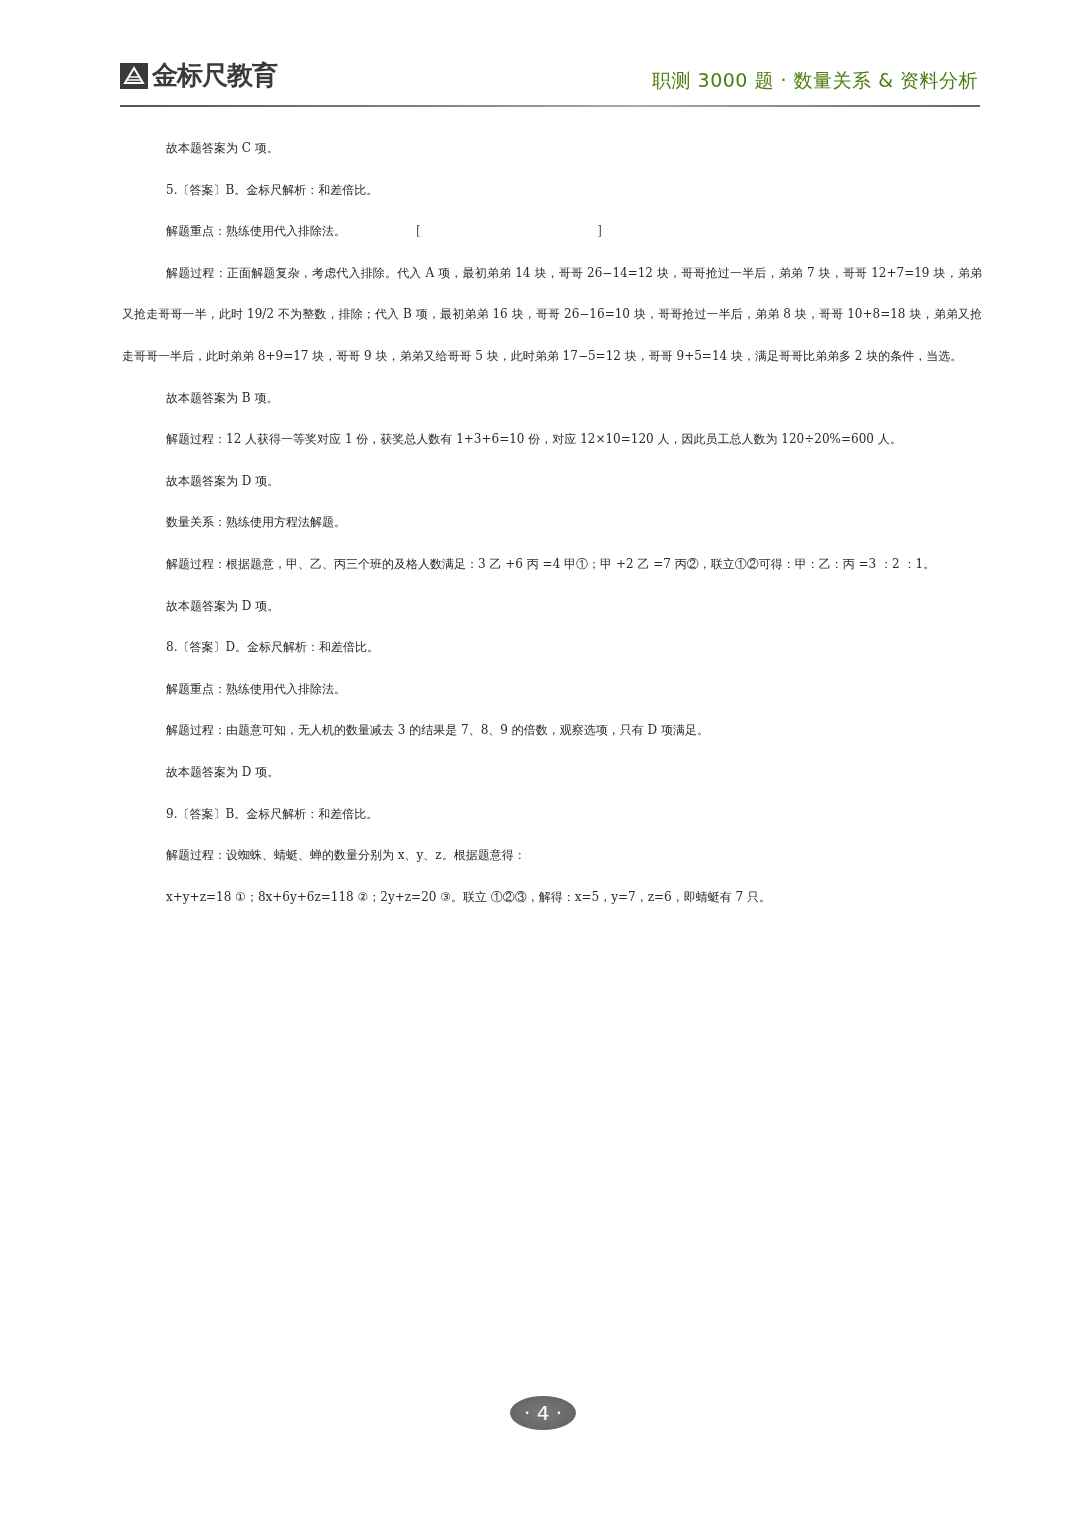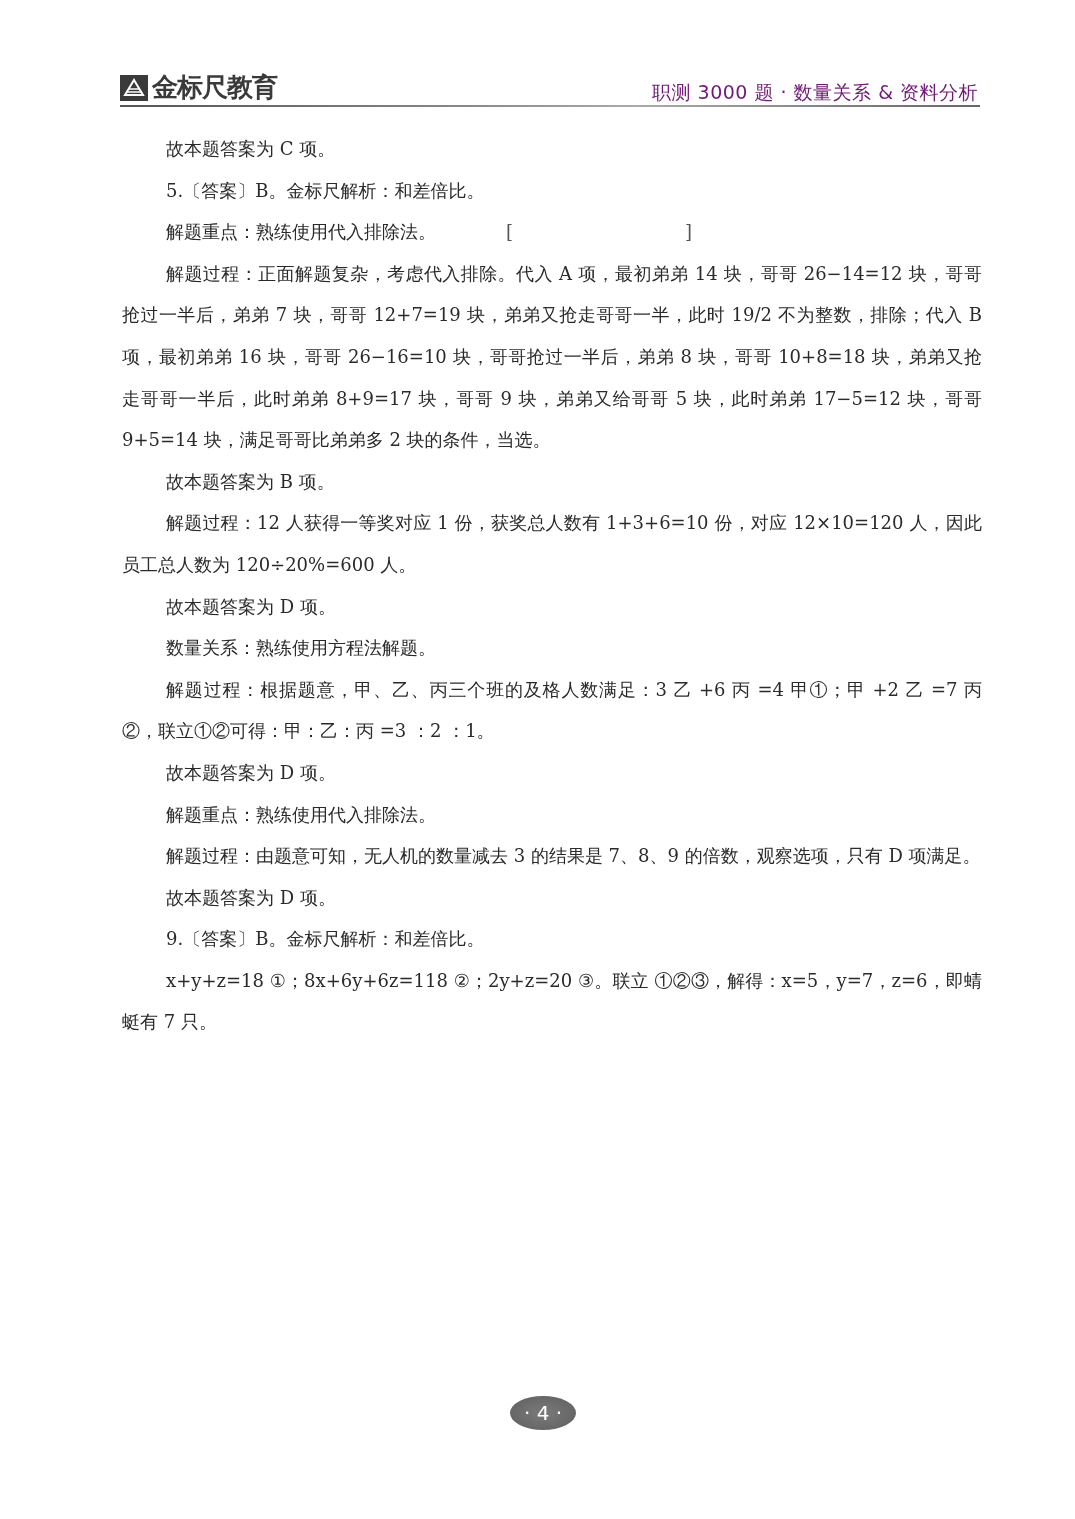--- a/index.html
+++ b/index.html
@@ -2,44 +2,44 @@
 <html><head>
   <meta charset="utf-8">
   <style>
     html, body { margin: 0; padding: 0; background: #ffffff; }
     body {
       width: 1075px; height: 1519px; position: relative; overflow: hidden;
       font-family: "DejaVu Serif", "Liberation Serif", serif;
       color: #2a2a2a;
     }
     .header {
-      position: absolute; left: 120px; top: 58px; width: 858px; height: 48px; margin-top: 12px;
+      position: absolute; left: 120px; top: 58px; width: 858px; height: 48px;
     }
     .logo {
       position: absolute; left: 0; top: 0; display: flex; align-items: center;
       font-family: "DejaVu Sans", "Liberation Sans", sans-serif;
       font-weight: bold; font-size: 26px; color: #3a3a3a; letter-spacing: -1px;
     }
     .logo-mark {
       width: 28px; height: 26px; background: #3a3a3a; margin-right: 4px;
       display: inline-block; position: relative;
     }
     .logo-mark svg { position: absolute; left: 3px; top: 3px; }
     .book-title {
       position: absolute; right: 0; top: 10px;
       font-family: "DejaVu Sans", "Liberation Sans", sans-serif;
-      font-size: 19px; color: #701a75; letter-spacing: 0.5px;
+      font-size: 19px; color: #4d7c0f; letter-spacing: 0.5px;
     }
     .header-rule {
       position: absolute; left: 120px; top: 105px; width: 860px; height: 2px;
       background: linear-gradient(to right, #555, #888 40%, #aaa 60%, #666);
     }
     .content {
       position: absolute; left: 122px; top: 128px; width: 860px;
-      font-size: 18px; line-height: 41.6px;
+      font-size: 12px; line-height: 41.6px;
     }
     .p { margin: 0; text-indent: 44px; text-align: justify; white-space: normal; }
     .ans-line { text-indent: 44px; margin: 0; }
     .ans-tag {
       font-family: "DejaVu Sans", "Liberation Sans", sans-serif; font-weight: normal;
     }
     .bracket-box {
       display: inline-block; width: 230px; margin-left: 26px; position: relative;
       color: #555;
     }
@@ -78,21 +78,23 @@
   <p class="p">解题过程：正面解题复杂，考虑代入排除。代入 A 项，最初弟弟 14 块，哥哥 26−14=12 块，哥哥抢过一半后，弟弟 7 块，哥哥 12+7=19 块，弟弟又抢走哥哥一半，此时 19/2 不为整数，排除；代入 B 项，最初弟弟 16 块，哥哥 26−16=10 块，哥哥抢过一半后，弟弟 8 块，哥哥 10+8=18 块，弟弟又抢走哥哥一半后，此时弟弟 8+9=17 块，哥哥 9 块，弟弟又给哥哥 5 块，此时弟弟 17−5=12 块，哥哥 9+5=14 块，满足哥哥比弟弟多 2 块的条件，当选。</p>
   <p class="p">故本题答案为 B 项。</p>
 
   <p class="p">解题过程：12 人获得一等奖对应 1 份，获奖总人数有 1+3+6=10 份，对应 12×10=120 人，因此员工总人数为 120÷20%=600 人。</p>
   <p class="p">故本题答案为 D 项。</p>
 
   <p class="p">数量关系：熟练使用方程法解题。</p>
   <p class="p">解题过程：根据题意，甲、乙、丙三个班的及格人数满足：3 乙 +6 丙 =4 甲①；甲 +2 乙 =7 丙②，联立①②可得：甲：乙：丙 =3 ：2 ：1。</p>
   <p class="p">故本题答案为 D 项。</p>
 
+  <p class="ans-line"><span>8.</span><span class="ans-tag">〔答案〕</span><span>D。</span><span class="ans-tag">金标尺解析：</span><span>和差倍比。</span></p>
   <p class="p">解题重点：熟练使用代入排除法。</p>
   <p class="p">解题过程：由题意可知，无人机的数量减去 3 的结果是 7、8、9 的倍数，观察选项，只有 D 项满足。</p>
   <p class="p">故本题答案为 D 项。</p>
 
   <p class="ans-line"><span>9.</span><span class="ans-tag">〔答案〕</span><span>B。</span><span class="ans-tag">金标尺解析：</span><span>和差倍比。</span></p>
+  <p class="p">解题过程：设蜘蛛、蜻蜓、蝉的数量分别为 x、y、z。根据题意得：</p>
   <p class="p">x+y+z=18 ①；8x+6y+6z=118 ②；2y+z=20 ③。联立 ①②③，解得：x=5，y=7，z=6，即蜻蜓有 7 只。</p>
 </div>
 
 <div class="page-num">· 4 ·</div>
 
 </body></html>

